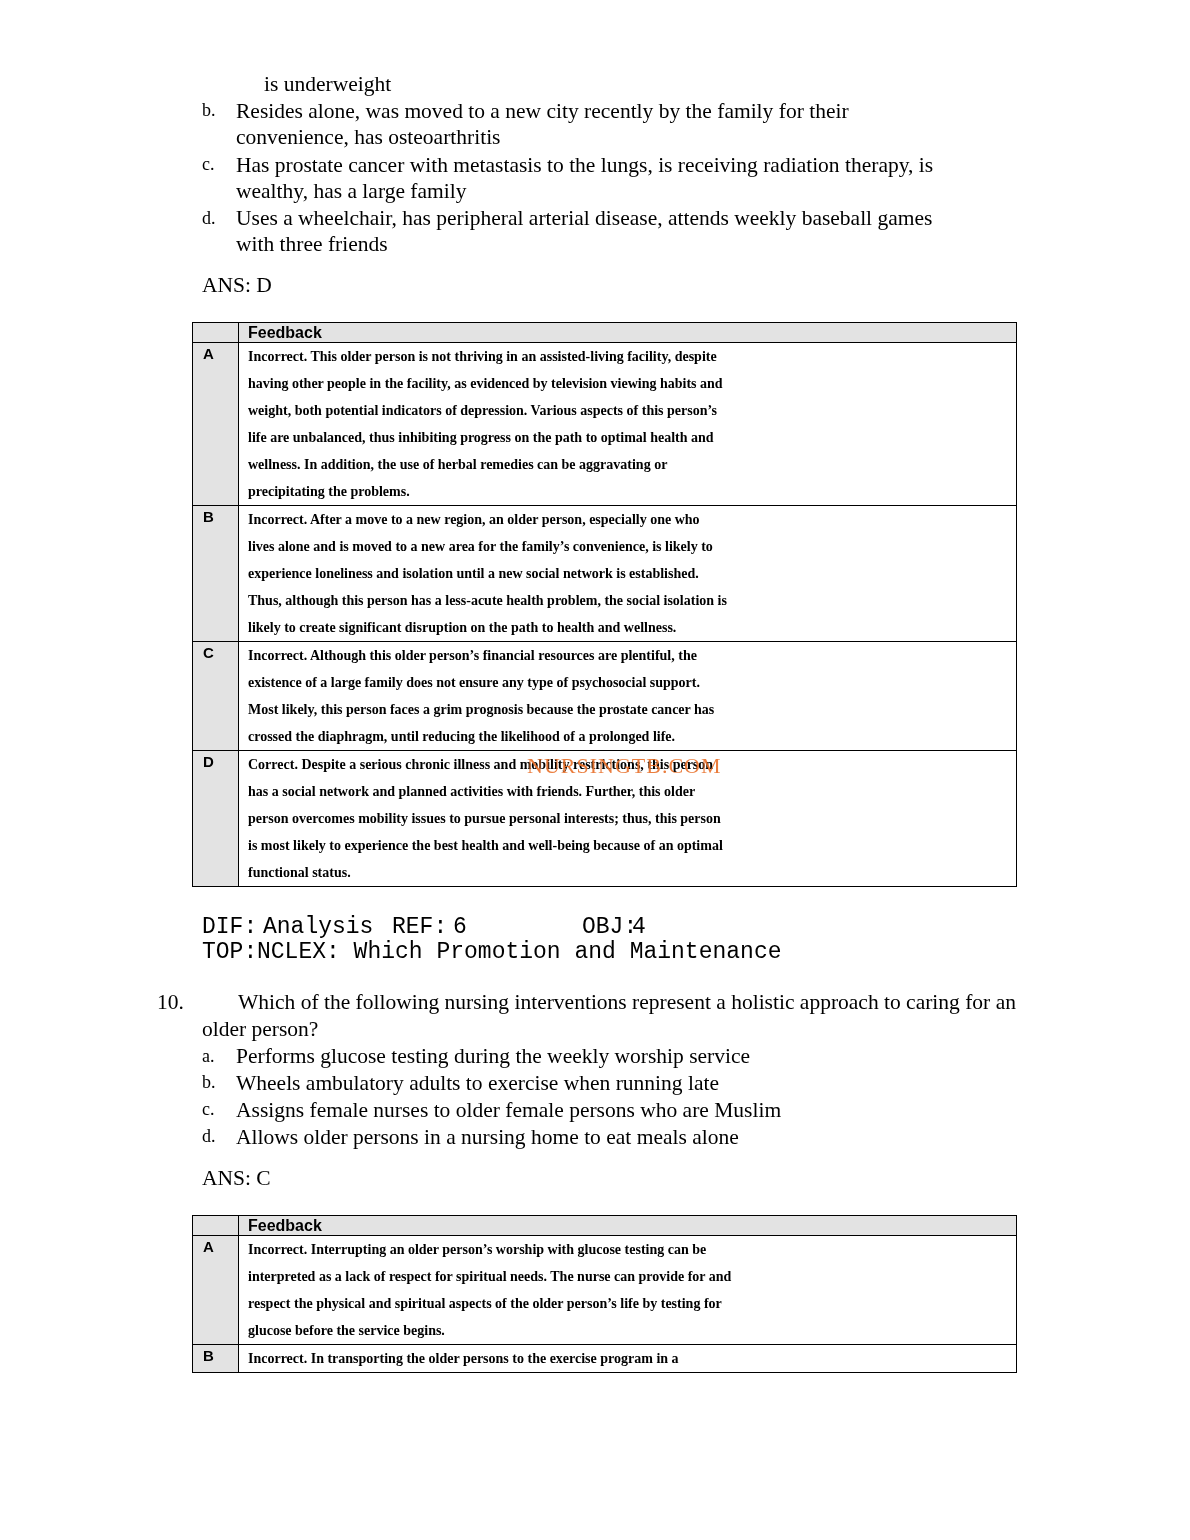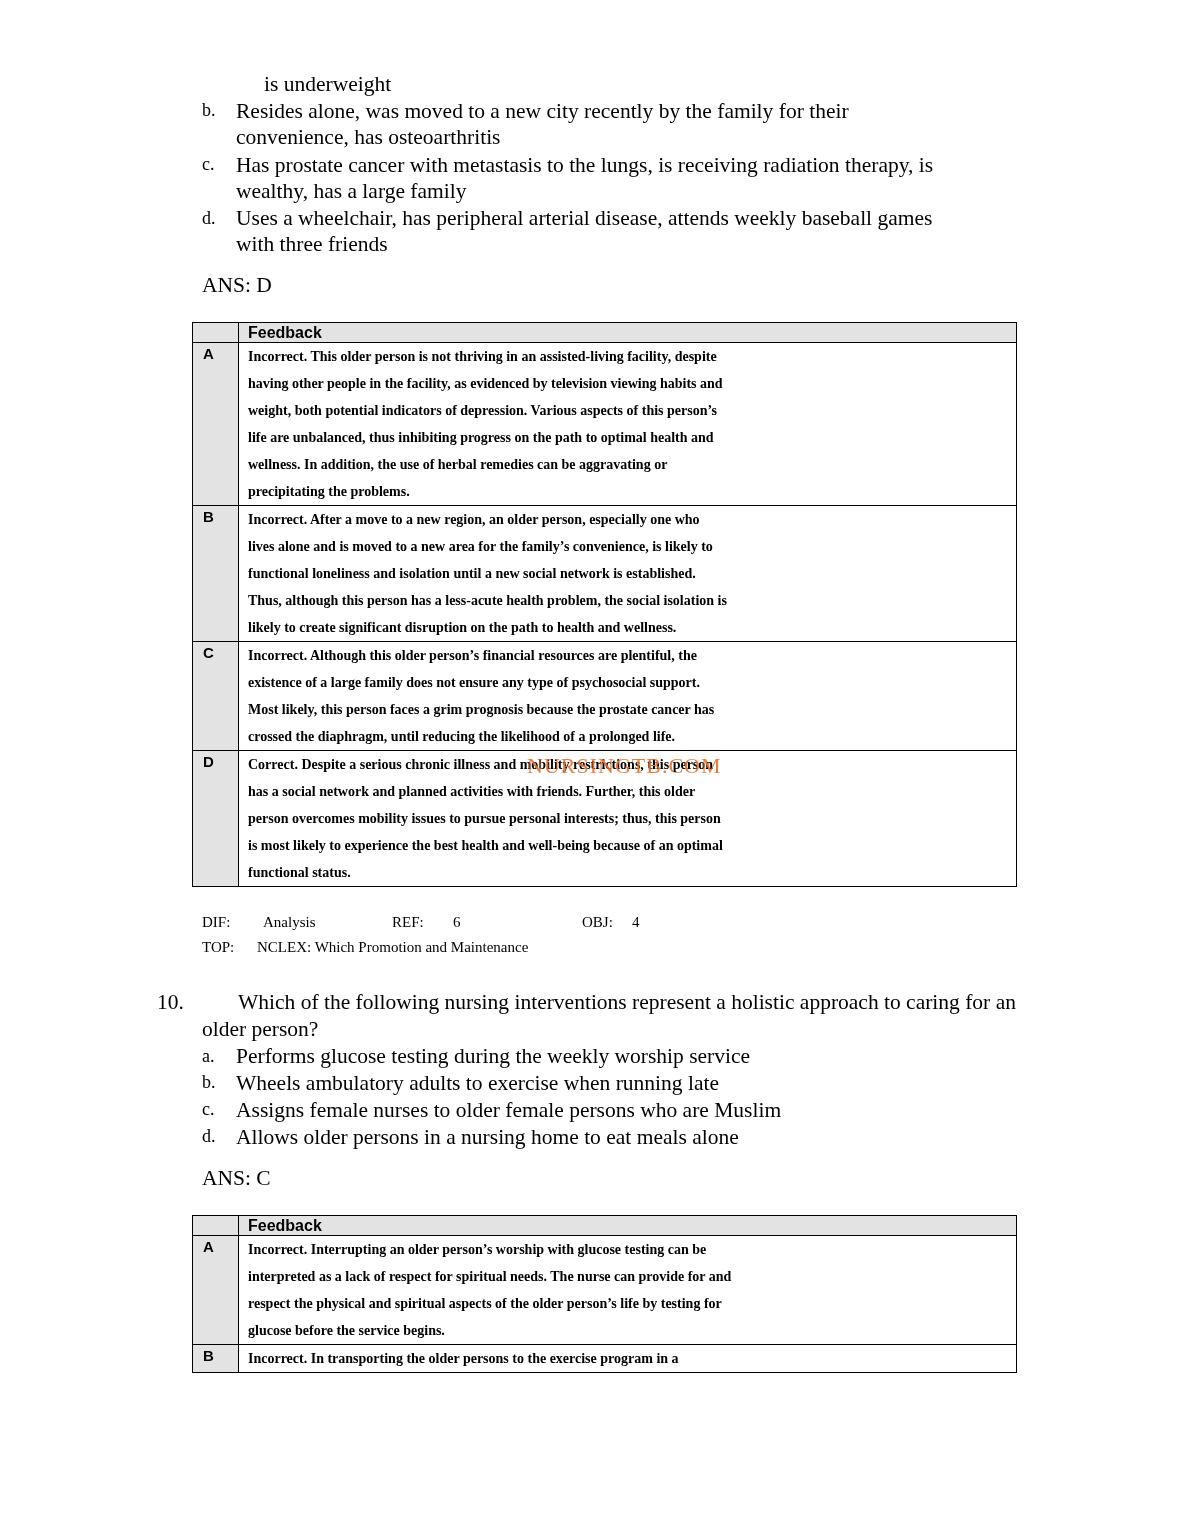--- a/index.html
+++ b/index.html
@@ -25,21 +25,21 @@
     padding: 0 0 0 9px; line-height: 19px; margin-left: 12px;
   }
   .fb-table .txt {
     padding: 0 6px 0 9px; line-height: 27px; font-size: 14px; font-weight: bold;
   }
   .fb-table .txt span { display: block; white-space: nowrap; }
   .watermark {
     position: absolute; color: #e8702a; font-family: "Liberation Serif", serif;
     font-size: 22px; letter-spacing: 1px; opacity: 0.9; white-space: nowrap;
   }
-  .meta { position: absolute; white-space: nowrap; font-size: 15px; }
+  .meta { position: absolute; white-space: nowrap; font-size: 23px; font-family: Liberation Mono, monospace; }
 </style>
 </head>
 <body>
 
 <div class="line" style="left:236px; top:71px;margin-left:28px;">is underweight</div>
 
 <div class="opt-letter" style="left:202px; top:97px;">b.</div>
 <div class="line" style="left:236px; top:98px;">Resides alone, was moved to a new city recently by the family for their</div>
 <div class="line" style="left:236px; top:124px;text-align:center;">convenience, has osteoarthritis</div>
 
@@ -68,21 +68,21 @@
       <span>life are unbalanced, thus inhibiting progress on the path to optimal health and</span>
       <span>wellness. In addition, the use of herbal remedies can be aggravating or</span>
       <span>precipitating the problems.</span>
     </td>
   </tr>
   <tr>
     <td class="lbl">B</td>
     <td class="txt">
       <span>Incorrect. After a move to a new region, an older person, especially one who</span>
       <span>lives alone and is moved to a new area for the family’s convenience, is likely to</span>
-      <span>functional loneliness and isolation until a new social network is established.</span>
+      <span>experience loneliness and isolation until a new social network is established.</span>
       <span>Thus, although this person has a less-acute health problem, the social isolation is</span>
       <span>likely to create significant disruption on the path to health and wellness.</span>
     </td>
   </tr>
   <tr>
     <td class="lbl">C</td>
     <td class="txt">
       <span>Incorrect. Although this older person’s financial resources are plentiful, the</span>
       <span>existence of a large family does not ensure any type of psychosocial support.</span>
       <span>Most likely, this person faces a grim prognosis because the prostate cancer has</span>

